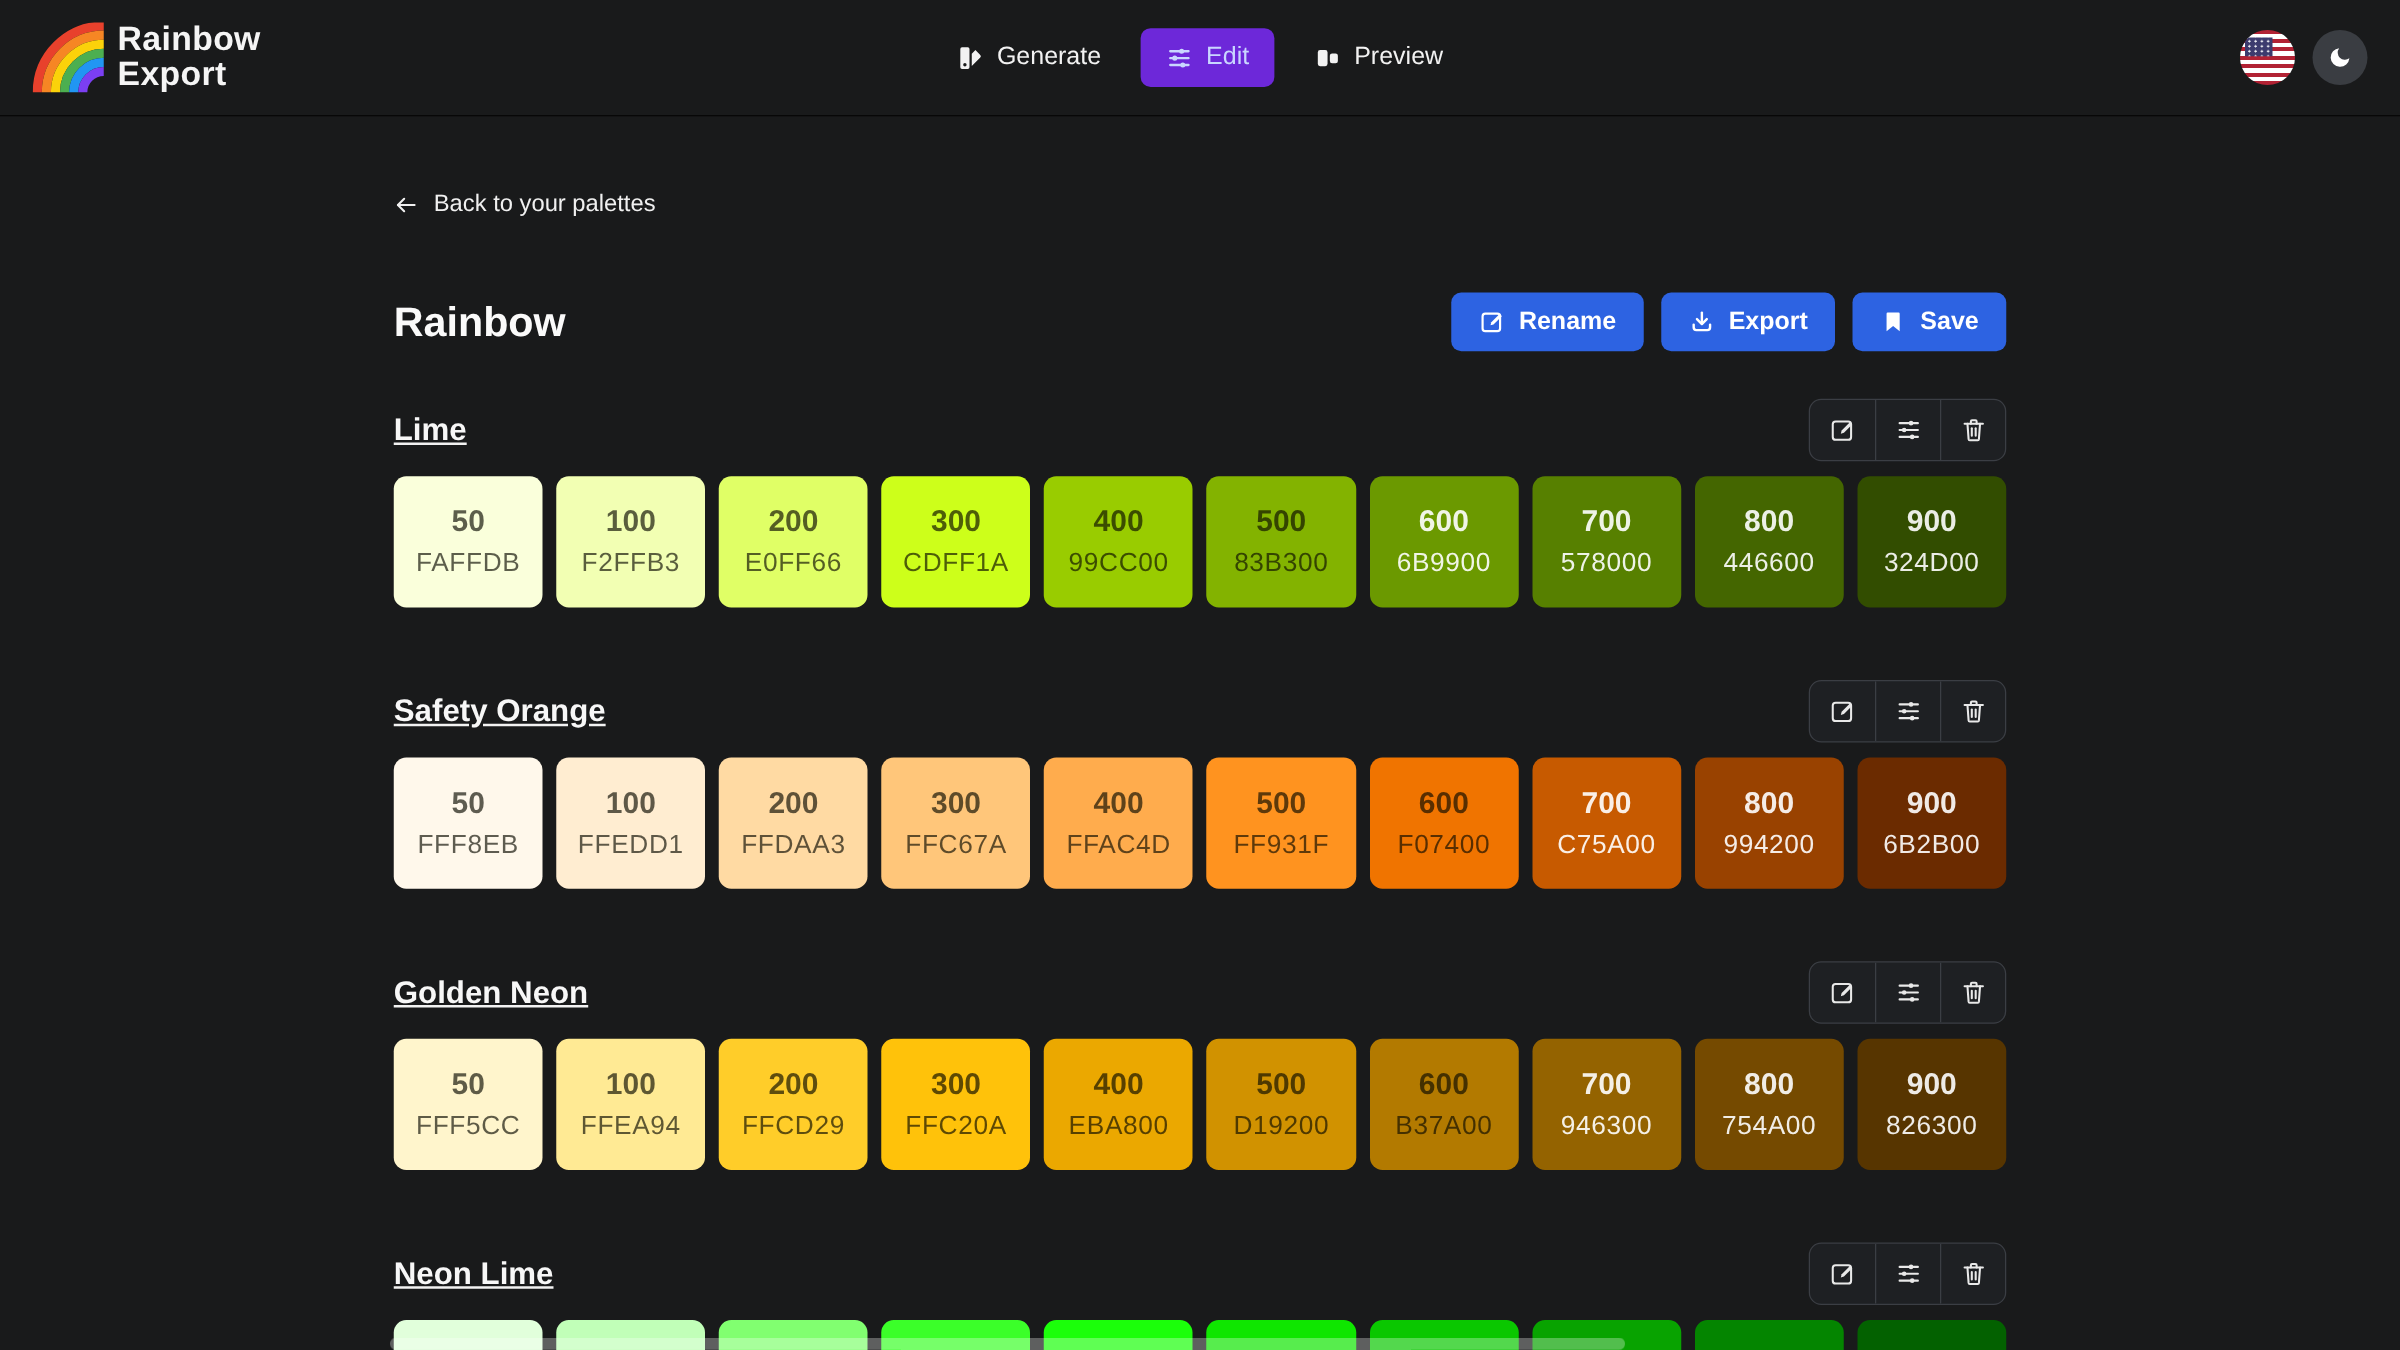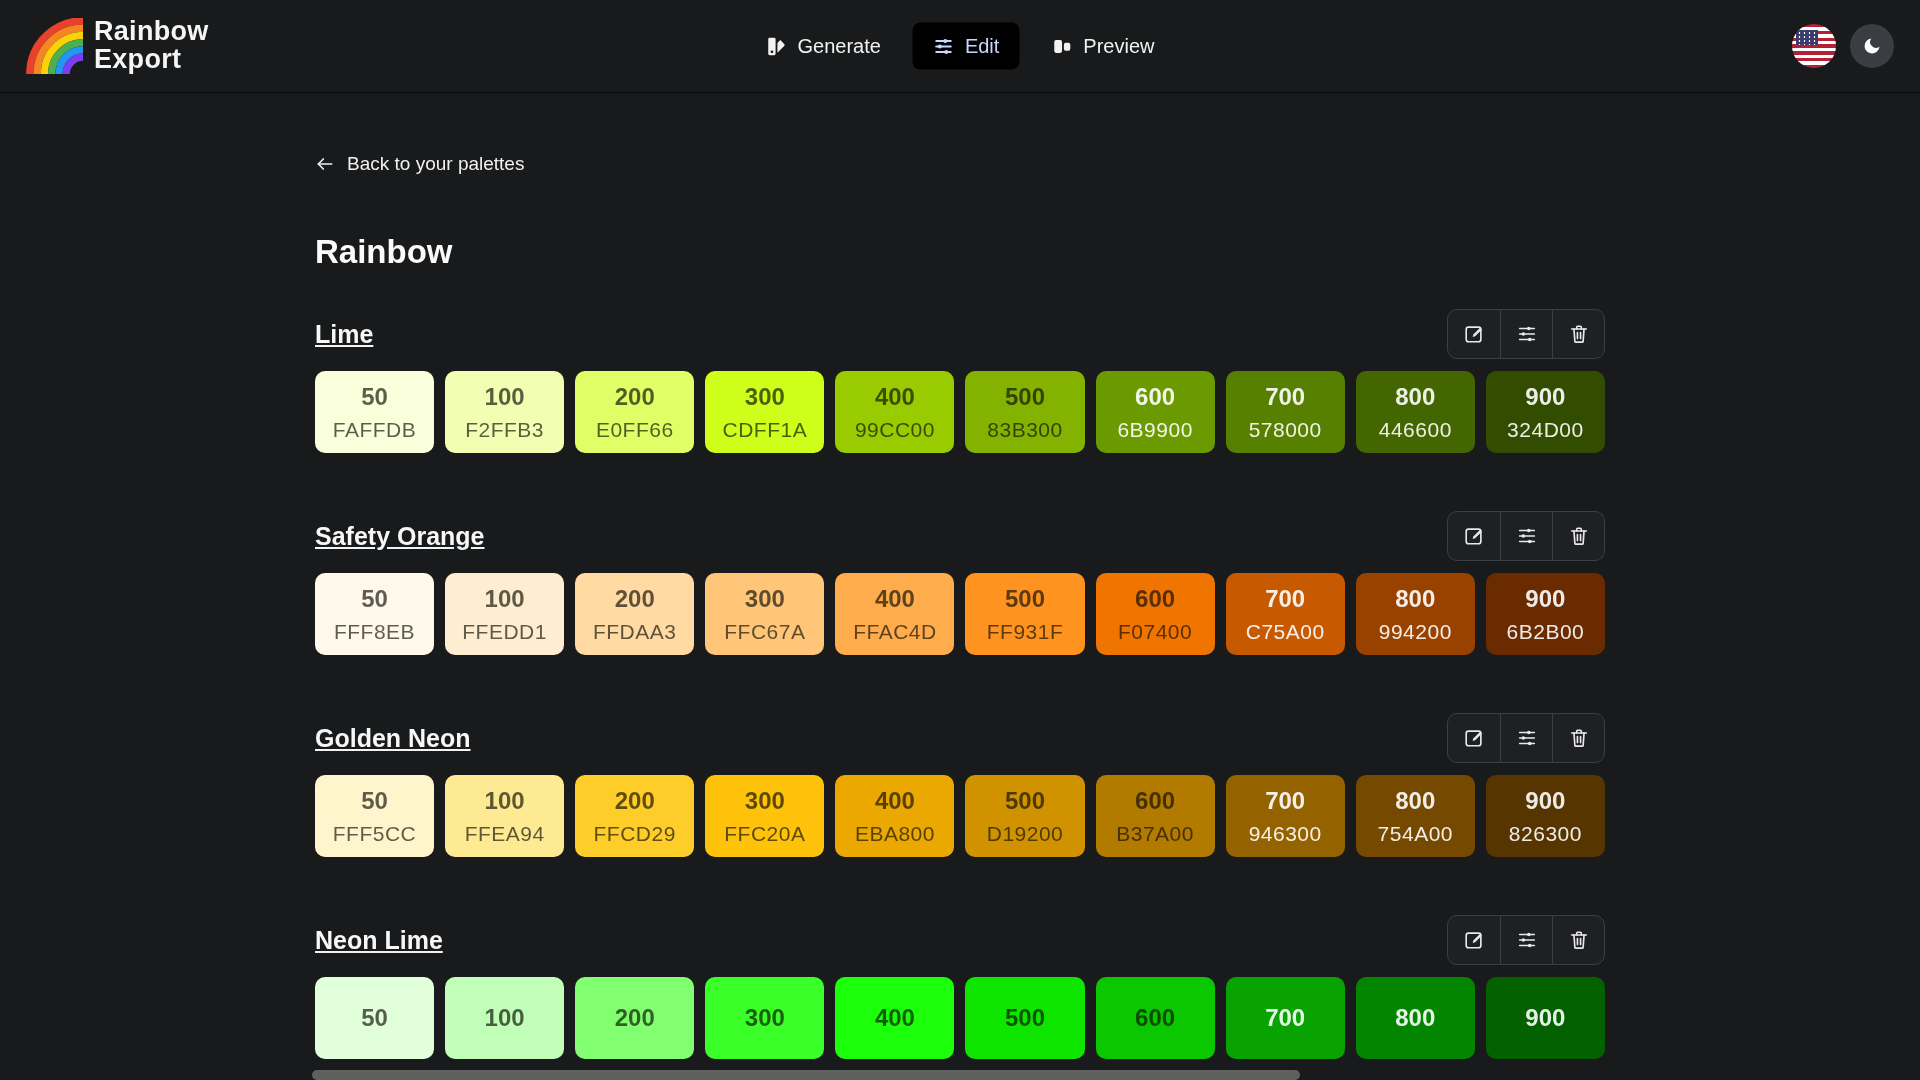--- a/index.html
+++ b/index.html
@@ -29,21 +29,21 @@
     display:flex; gap:28px;
   }
   .nav-item {
     display:flex; align-items:center; gap:10px;
     background:none; border:none; cursor:pointer;
     color:#f2f2f2; font-size:20px; font-weight:400;
     font-family:inherit; padding:12px 4px;
   }
   .nav-item svg { width:22px; height:22px; }
   .nav-item.active {
-    background:#000000; color:#c9d6ff;
+    background:#6d28d9; color:#c9d6ff;
     border-radius:8px; padding:12px 20px;
   }
 
   .header-right { margin-left:auto; display:flex; align-items:center; gap:14px; }
   .flag {
     width:44px; height:44px; border-radius:50%; overflow:hidden; position:relative;
     background:repeating-linear-gradient(180deg,#b22234 0 3.4px,#ffffff 3.4px 6.8px);
     cursor:pointer; flex:none;
   }
   .flag .canton {
@@ -95,21 +95,21 @@
   }
   .row-action-btn {
     width:52px; height:48px; background:transparent; border:none; cursor:pointer;
     display:flex; align-items:center; justify-content:center; color:#e9e9e9;
   }
   .row-action-btn + .row-action-btn { border-left:1px solid #3b3e44; }
   .row-action-btn svg { width:22px; height:22px; }
 
   .swatch-row { display:flex; gap:11px; }
   .swatch {
-    flex:1; height:82px; border-radius:10px; cursor:pointer;
+    flex:1; height:105px; border-radius:10px; cursor:pointer;
     display:flex; flex-direction:column; align-items:center; justify-content:center;
     gap:7px;
   }
   .shade-label { font-size:24px; font-weight:700; }
   .shade-hex { font-size:21px; letter-spacing:.5px; }
   .swatch.dark-text { color:rgba(10,10,0,0.66); }
   .swatch.light-text { color:rgba(255,255,255,0.9); }
 
   .h-scrollbar {
     position:fixed; left:312px; bottom:0;
@@ -181,20 +181,43 @@
   <button class="back-link">
     <svg viewBox="0 0 24 24" fill="none" stroke="currentColor" stroke-width="2" stroke-linecap="round" stroke-linejoin="round" aria-hidden="true">
       <line x1="20" y1="12" x2="4" y2="12"></line>
         <polyline points="10 6 4 12 10 18"></polyline>
     </svg>
     <span>Back to your palettes</span>
   </button>
 
   <div class="title-row">
     <h1 class="page-title">Rainbow</h1>
+    <div class="title-actions">
+      <button class="btn-primary">
+        <svg viewBox="0 0 24 24" fill="none" stroke="currentColor" stroke-width="2" stroke-linecap="round" stroke-linejoin="round" aria-hidden="true">
+          <rect x="3.5" y="4.5" width="16" height="16" rx="2.5"></rect>
+          <path d="M20.2 3.8l-8.7 8.7-.8 3 3-.8 8.2-8.2z" fill="currentColor" stroke="none" transform="scale(0.92) translate(1,1)"></path>
+        </svg>
+        <span>Rename</span>
+      </button>
+      <button class="btn-primary">
+        <svg viewBox="0 0 24 24" fill="none" stroke="currentColor" stroke-width="2.2" stroke-linecap="round" stroke-linejoin="round" aria-hidden="true">
+          <line x1="12" y1="3.5" x2="12" y2="13.5"></line>
+          <polyline points="7.5 9.5 12 14 16.5 9.5"></polyline>
+          <path d="M4.5 14.5v2.5a2.5 2.5 0 0 0 2.5 2.5h10a2.5 2.5 0 0 0 2.5-2.5v-2.5"></path>
+        </svg>
+        <span>Export</span>
+      </button>
+      <button class="btn-primary">
+        <svg viewBox="0 0 24 24" fill="currentColor" aria-hidden="true">
+          <path d="M7 3.5h10a1 1 0 0 1 1 1v16l-6-4.8-6 4.8v-16a1 1 0 0 1 1-1z"></path>
+        </svg>
+        <span>Save</span>
+      </button>
+    </div>
   </div>
 
   <div>
   <section class="palette-section">
     <div class="section-head">
       <h2 class="section-name">Lime</h2>
       <div class="row-actions">
         <button class="row-action-btn">
           <svg viewBox="0 0 24 24" fill="none" stroke="currentColor" stroke-width="1.8" stroke-linecap="round" stroke-linejoin="round" aria-hidden="true">
             <rect x="3.5" y="4.5" width="16" height="16" rx="2.5"></rect>

